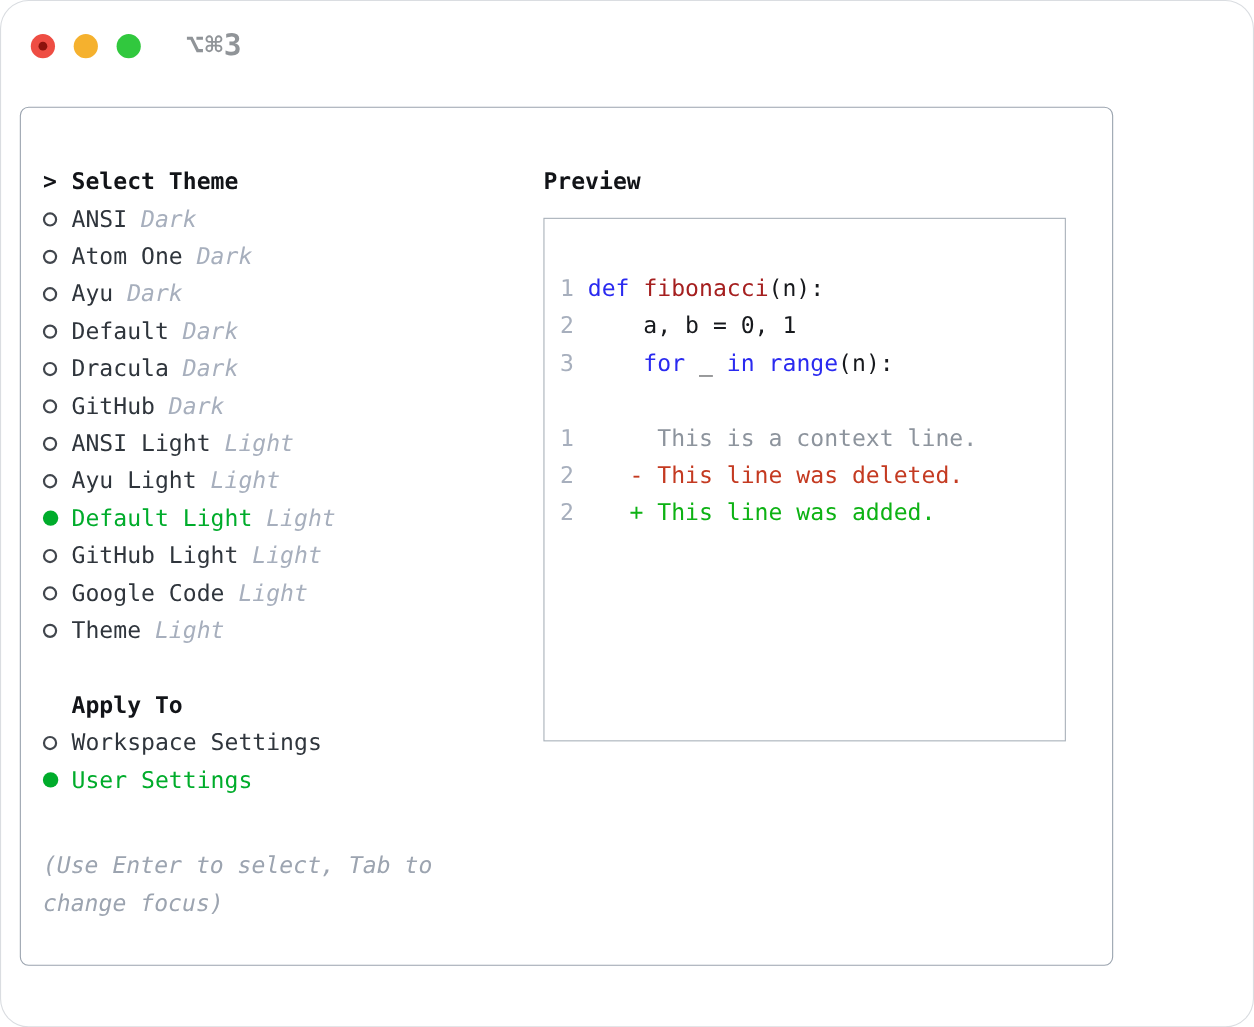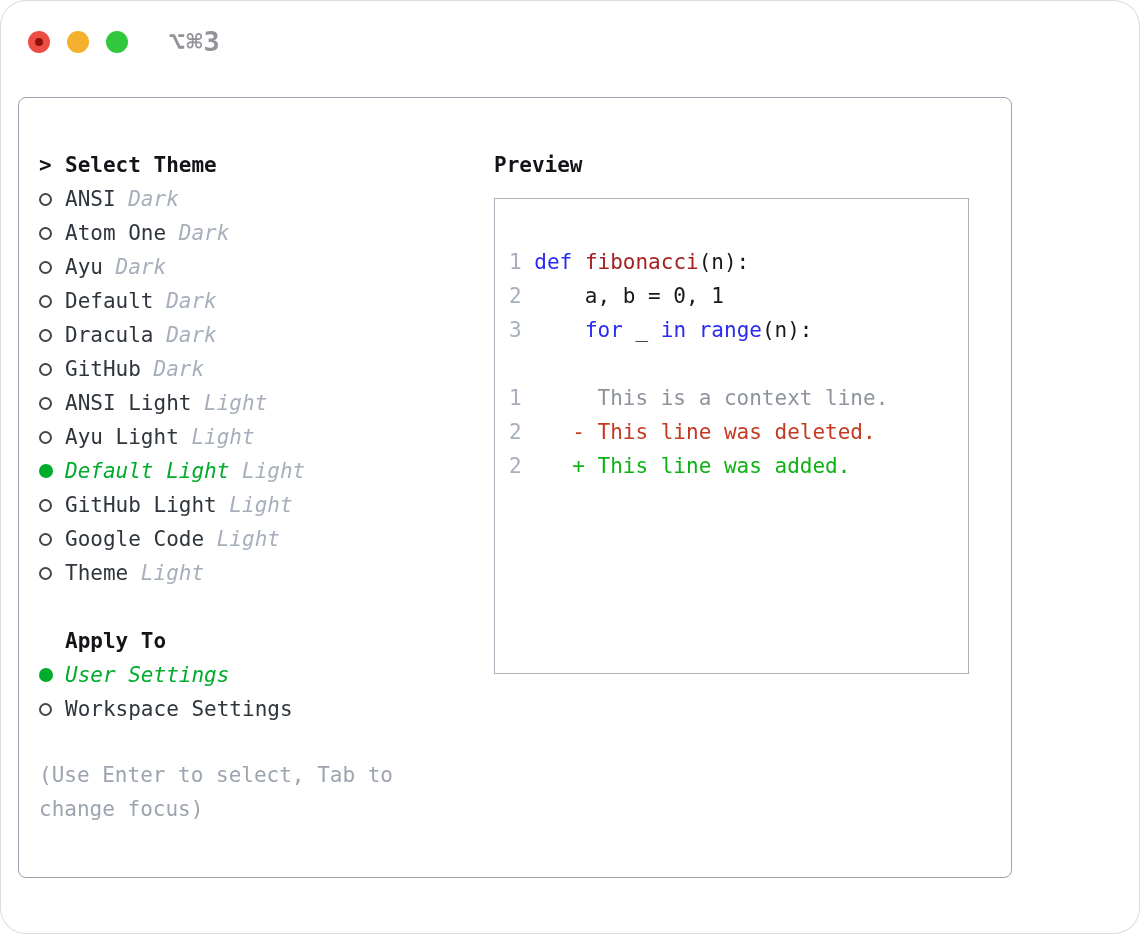--- a/index.html
+++ b/index.html
@@ -48,23 +48,23 @@
   .right-col { flex:1; }
 
   .row { height:34px; display:flex; align-items:center; font-size:21px; color:var(--text-dark); white-space:pre; }
   .row.spacer { height:34px; }
   .prefix { width:26px; flex:none; display:inline-flex; align-items:center; }
   .caret { font-weight:bold; color:var(--title-black); }
   .heading { font-weight:bold; color:var(--title-black); }
   .circle { width:13px; height:13px; border:2px solid var(--circle-stroke); border-radius:50%; }
   .circle.filled { width:14px; height:14px; border:none; background:var(--accent-green); }
   .iname { color:var(--text-dark);text-align:right; }
-  .iname.sel { color:var(--accent-green);font-style:italic; }
+  .iname.sel { color:var(--accent-green); }
   .variant { color:var(--muted-gray); margin-left:0.602em;font-style:italic; }
-  .help { margin-top:32px; width:420px; font-size:21px; line-height:34px; color:var(--help-gray); }
+  .help { margin-top:44px; width:420px; font-size:21px; line-height:34px; color:var(--help-gray);font-style:italic; }
 
   .preview-box {
     margin-top:16px; width:475px; height:476px;
     border:1.5px solid var(--box-border-gray); background:#fff;
     padding:46px 12px 20px 14px; overflow:hidden;
   }
   .pline { height:34px; line-height:34px; font-size:21px; white-space:pre; color:var(--code-black); }
   .blank-line { height:34px; }
   .seg-num { color:var(--muted-gray); }
   .seg-kw  { color:var(--keyword-blue); }
@@ -110,22 +110,22 @@
           <div class="row"><span class="prefix"><span class="circle"></span></span><span class="iname">Theme</span><span class="variant">Light</span></div>
         </div>
 
       <div class="row spacer"></div>
 
       <div class="row">
         <span class="prefix"></span><span class="heading">Apply To</span>
       </div>
 
       <div id="apply-list">
+          <div class="row"><span class="prefix"><span class="circle"></span></span><span class="iname">Workspace Settings</span></div>
           <div class="row"><span class="prefix"><span class="circle filled"></span></span><span class="iname sel">User Settings</span></div>
-          <div class="row"><span class="prefix"><span class="circle"></span></span><span class="iname">Workspace Settings</span></div>
         </div>
 
       <div class="help">(Use Enter to select, Tab to change focus)</div>
     </div>
 
     <div class="right-col">
       <div class="row">
         <span class="heading">Preview</span>
       </div>
       <div class="preview-box">

